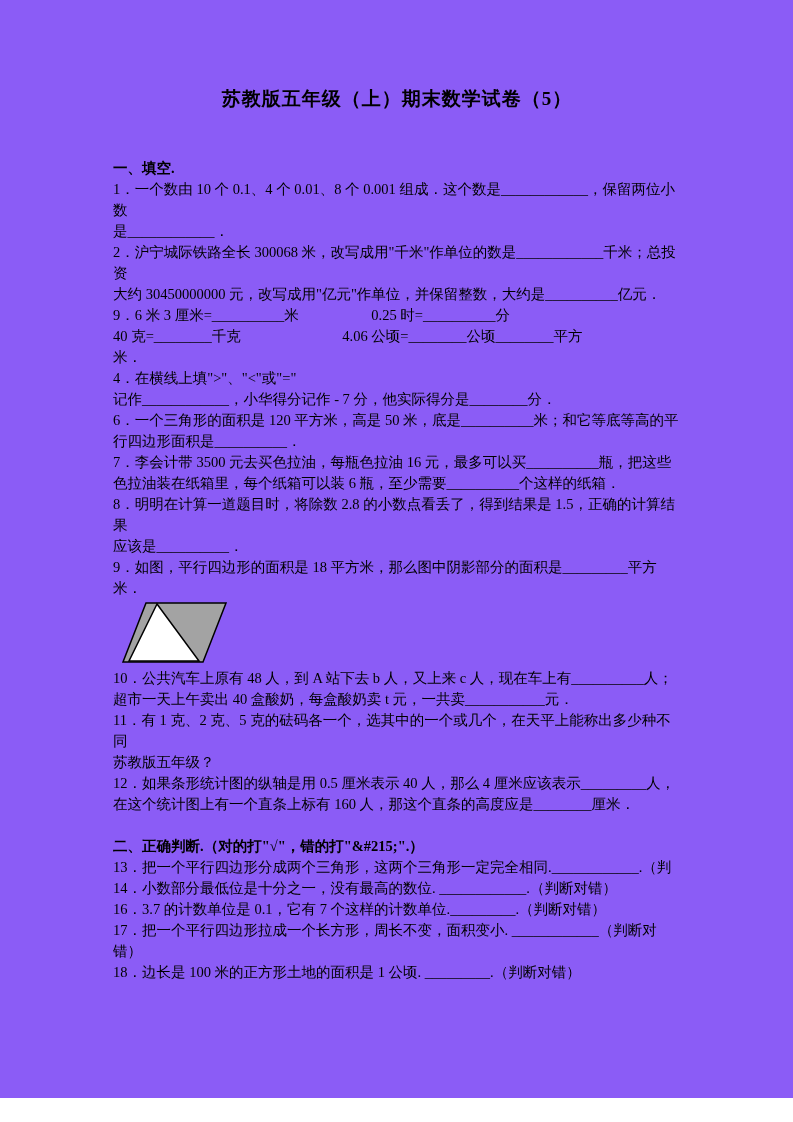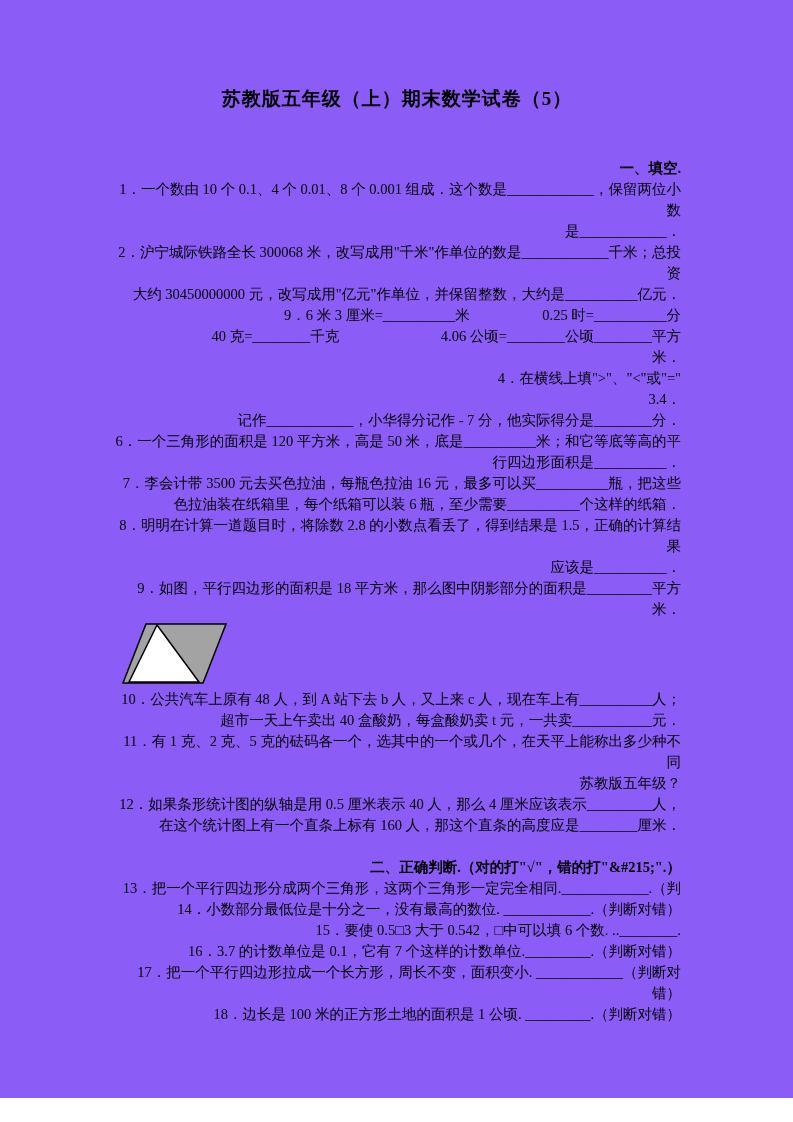--- a/index.html
+++ b/index.html
@@ -25,21 +25,20 @@
     line-height: 26px;
     font-weight: bold;
     letter-spacing: 1px;
   }
   .line {
     font-size: 14.5px;
     line-height: 21px;
     min-height: 21px;
     white-space: pre-wrap;
     word-break: break-all;
-    text-align: right;
   }
   .heading {
     font-weight: bold;
   }
   .spacer {
     height: 21px;
   }
   .figure-wrap {
     padding: 3px 0 4px 9px;
     line-height: 0;
@@ -55,21 +54,20 @@
   <div>
     <div class="line heading">一、填空.</div>
     <div class="line">1．一个数由 10 个 0.1、4 个 0.01、8 个 0.001 组成．这个数是____________，保留两位小数</div>
     <div class="line">是____________．</div>
     <div class="line">2．沪宁城际铁路全长 300068 米，改写成用"千米"作单位的数是____________千米；总投资</div>
     <div class="line">大约 30450000000 元，改写成用"亿元"作单位，并保留整数，大约是__________亿元．</div>
     <div class="line">9．6 米 3 厘米=__________米　　　　　0.25 时=__________分</div>
     <div class="line">40 克=________千克　　　　　　　4.06 公顷=________公顷________平方</div>
     <div class="line">米．</div>
     <div class="line">4．在横线上填"&gt;"、"&lt;"或"="</div>
-    <div class="line">3.4．</div>
     <div class="line">记作____________，小华得分记作 - 7 分，他实际得分是________分．</div>
     <div class="line">6．一个三角形的面积是 120 平方米，高是 50 米，底是__________米；和它等底等高的平</div>
     <div class="line">行四边形面积是__________．</div>
     <div class="line">7．李会计带 3500 元去买色拉油，每瓶色拉油 16 元，最多可以买__________瓶，把这些</div>
     <div class="line">色拉油装在纸箱里，每个纸箱可以装 6 瓶，至少需要__________个这样的纸箱．</div>
     <div class="line">8．明明在计算一道题目时，将除数 2.8 的小数点看丢了，得到结果是 1.5，正确的计算结果</div>
     <div class="line">应该是__________．</div>
     <div class="line">9．如图，平行四边形的面积是 18 平方米，那么图中阴影部分的面积是_________平方米．</div>
 
     <div class="figure-wrap">
@@ -86,21 +84,20 @@
     <div class="line">12．如果条形统计图的纵轴是用 0.5 厘米表示 40 人，那么 4 厘米应该表示_________人，</div>
     <div class="line">在这个统计图上有一个直条上标有 160 人，那这个直条的高度应是________厘米．</div>
   </div>
 
   <div class="spacer"></div>
 
   <div>
     <div class="line heading">二、正确判断.（对的打"√"，错的打"&amp;#215;".）</div>
     <div class="line">13．把一个平行四边形分成两个三角形，这两个三角形一定完全相同.____________.（判</div>
     <div class="line">14．小数部分最低位是十分之一，没有最高的数位. ____________.（判断对错）</div>
-    <div class="line">15．要使 0.5□3 大于 0.542，□中可以填 6 个数. ..________.</div>
     <div class="line">16．3.7 的计数单位是 0.1，它有 7 个这样的计数单位._________.（判断对错）</div>
     <div class="line">17．把一个平行四边形拉成一个长方形，周长不变，面积变小. ____________（判断对错）</div>
     <div class="line">18．边长是 100 米的正方形土地的面积是 1 公顷. _________.（判断对错）</div>
   </div>
 
   <div class="spacer"></div>
 
 </div>
 
 </body></html>

